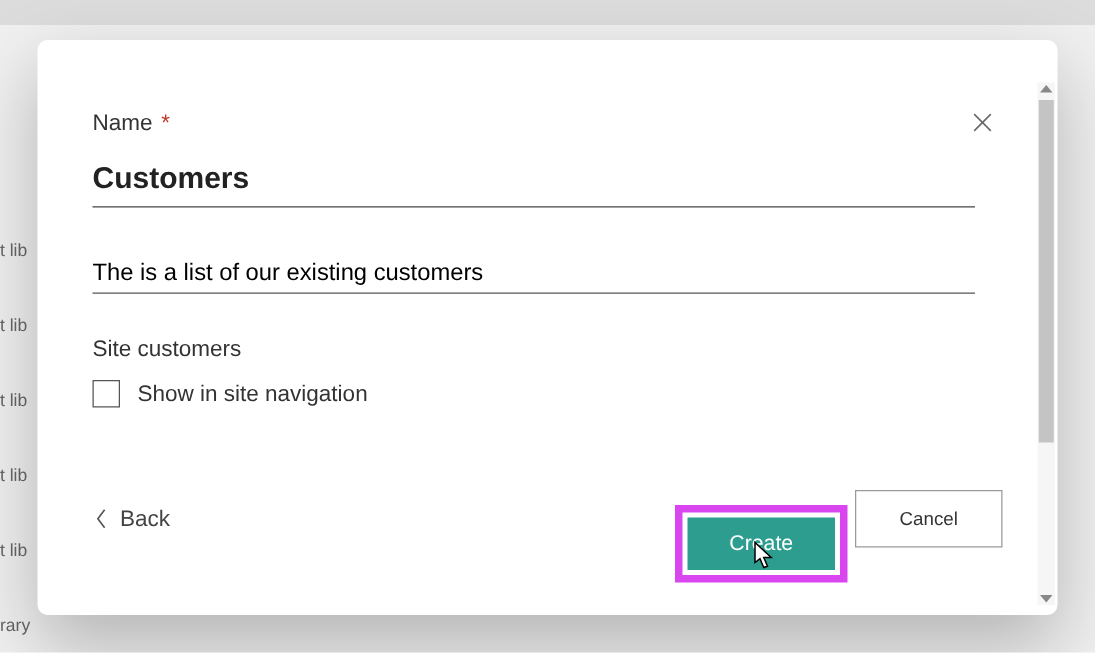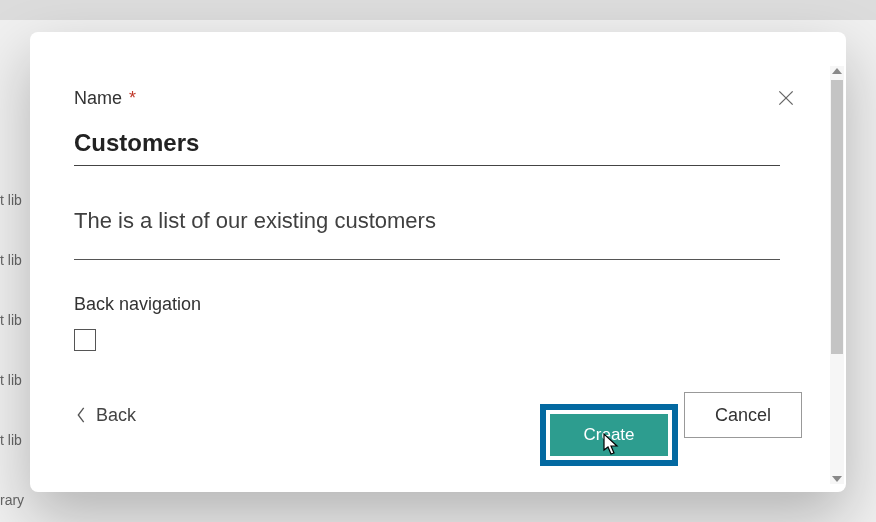--- a/index.html
+++ b/index.html
@@ -76,23 +76,23 @@
       font-weight: 600;
       color: #222;
       padding: 6px 0 8px 0;
       outline: none;
       background: transparent;
     }
     .desc-input {
       border: none;
       border-bottom: 1.5px solid #555;
       width: 706px;
-      font-size: 22px;
-      color: #404040;
-      padding: 8px 0 25px 0;
+      font-size: 19px;
+      color: #000000;
+      padding: 8px 0 4px 0;
       outline: none;
       background: transparent;
     }
     .section-label {
       font-size: 18px;
       color: #333;
       margin-bottom: 14px;
     }
     .checkbox-row {
       display: flex;
@@ -127,42 +127,42 @@
       font-size: 18px;
       cursor: pointer;
     }
     .back-btn svg { width: 14px; height: 18px; }
     .action-buttons {
       display: flex;
       align-items: center;
       gap: 0;
     }
     .create-wrapper {
-      border: 6px solid #0369a1;
+      border: 6px solid #d946ef;
       padding: 4px;
       display: inline-flex;
       margin-right: 6px;
       margin-top: 40px;
     }
     .create-btn {
       background: #2d9d8f;
       color: #fff;
       border: none;
       width: 118px;
       height: 42px;
       font-size: 17px;
       cursor: pointer;
     }
     .cancel-btn {
       background: #fff;
       color: #333;
       border: 1px solid #999;
       width: 118px;
       height: 46px;
-      font-size: 18px;
+      font-size: 15px;
       cursor: pointer;
     }
     .scrollbar-track {
       position: absolute;
       right: 2px;
       top: 34px;
       bottom: 8px;
       width: 14px;
       background: #f6f6f6;
       display: flex;
@@ -224,23 +224,24 @@
           <span class="required-asterisk">*</span>
         </div>
         <input class="name-input" type="text" value="Customers" style="">
       </div>
 
       <div class="field-group">
         <input class="desc-input" type="text" value="The is a list of our existing customers" style="">
       </div>
 
       <div>
-        <div class="section-label">Back navigation</div>
+        <div class="section-label">Site customers</div>
         <div class="checkbox-row">
           <div class="checkbox"></div>
+          <div class="checkbox-label">Show in site navigation</div>
         </div>
       </div>
 
       <div class="footer-row">
         <div class="back-btn">
           <svg viewBox="0 0 12 20" fill="none" stroke="#555" stroke-width="1.5">
             <polyline points="9,2 3,10 9,18"></polyline>
           </svg>
           <span>Back</span>
         </div>

